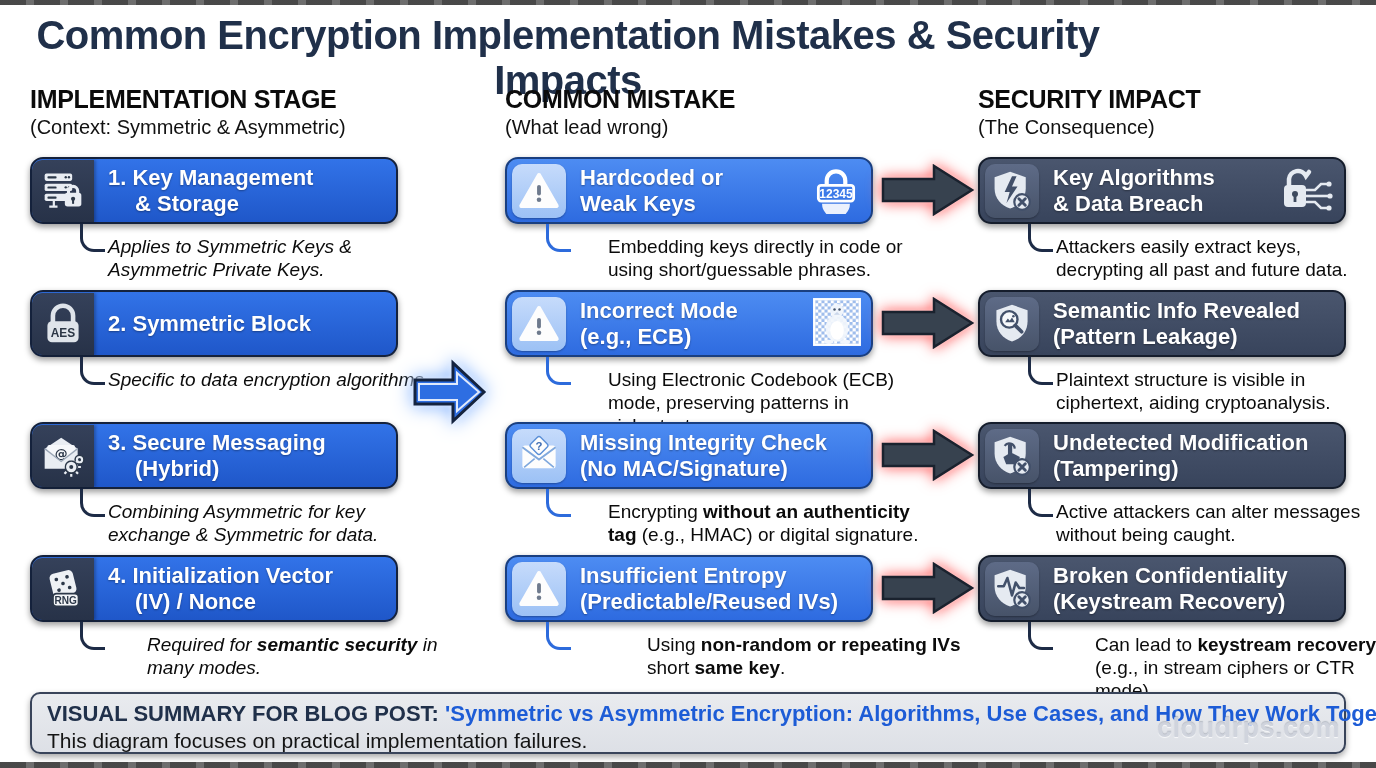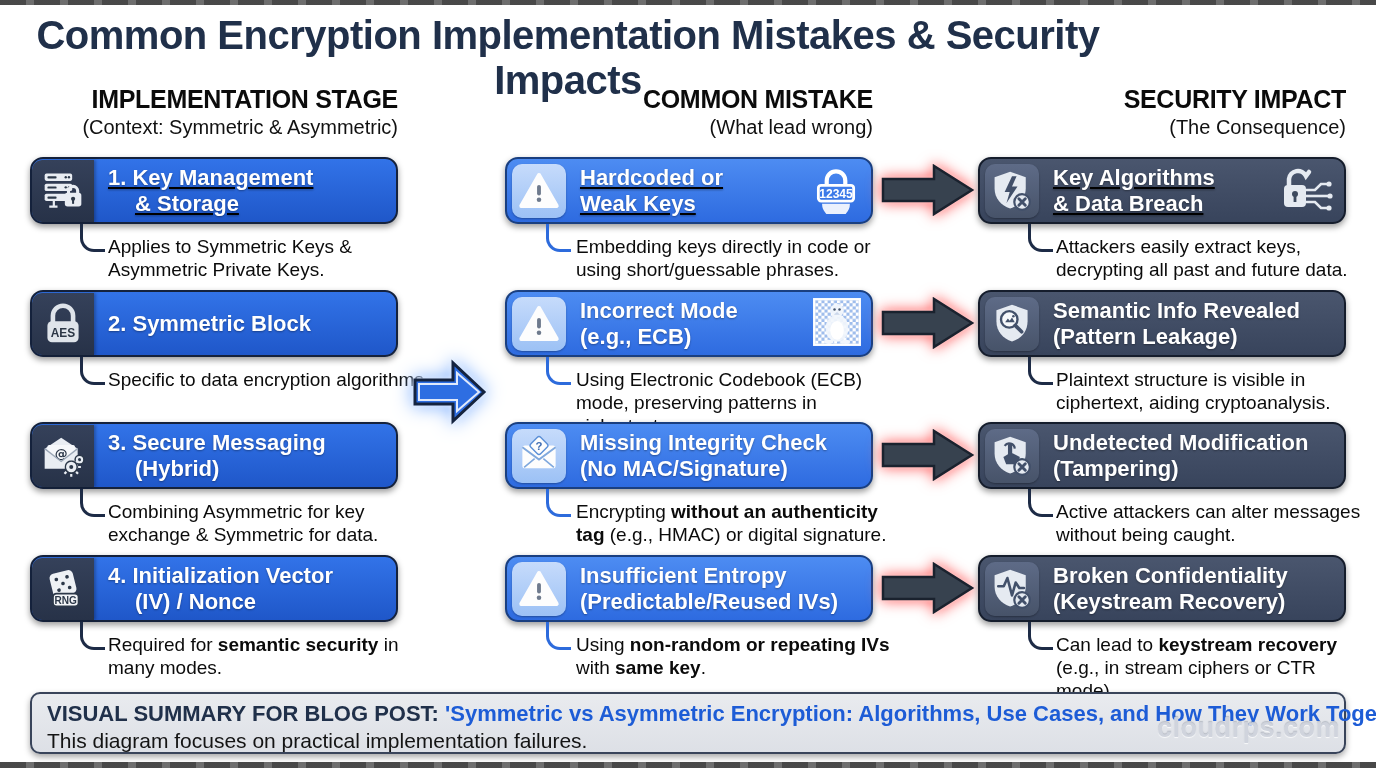--- a/index.html
+++ b/index.html
@@ -5,28 +5,28 @@
   html,body{margin:0;padding:0;}
   body{width:1376px;height:768px;position:relative;background:#ffffff;
        font-family:"Liberation Sans","DejaVu Sans",sans-serif;overflow:hidden;}
   .edge{position:absolute;left:0;width:1376px;height:5px;
         background:repeating-linear-gradient(90deg,#1b1b1b 0 26px,#4a4a4a 26px 34px);opacity:.8;}
   .edge.top{top:0;} .edge.bottom{bottom:0;height:6px;}
 
   #title{position:absolute;top:13px;left:0;width:1136px;text-align:center;
          font-size:40px;font-weight:bold;color:#20304a;letter-spacing:-.5px;}
 
-  .colhead{position:absolute;top:85px;width:368px;text-align:right;}
+  .colhead{position:absolute;top:85px;width:368px;text-align:left;}
   .colhead .h1{font-size:25px;font-weight:bold;color:#0b0b0b;letter-spacing:-.3px;}
   .colhead .h2{font-size:20px;color:#111;margin-top:2px;}
   .c0{left:30px;} .c1{left:505px;} .c2{left:978px;}
 
   .card{position:absolute;width:368px;height:67px;border-radius:13px;
         box-shadow:0 3px 6px rgba(0,0,0,.4);display:flex;align-items:center;box-sizing:border-box;}
-  .r0{top:157px;text-decoration:underline;} .r1{top:290px;} .r2{top:422px;} .r3{top:555px;}
+  .r0{top:157px;} .r1{top:290px;} .r2{top:422px;} .r3{top:555px;}
   .card.stage{background:linear-gradient(180deg,#3273e8,#1f57c9);border:2.5px solid #15223c;}
   .card.mistake{background:linear-gradient(180deg,#4d8cf2,#2e6be0);border:2.5px solid #1a3f80;}
   .card.impact{background:linear-gradient(180deg,#4a566e,#38445c);border:2.5px solid #151d2c;}
 
   .iconbox{flex:0 0 auto;display:flex;align-items:center;justify-content:center;}
   .stage .iconbox{width:62px;height:62px;border-radius:10px 0 0 10px;
         background:linear-gradient(180deg,#35415a,#273248);box-shadow:2px 0 3px rgba(0,0,0,.25);}
   .mistake .iconbox{width:54px;height:54px;margin-left:5px;border-radius:10px;
         background:linear-gradient(180deg,#c6dbfb,#9cc1f5);box-shadow:0 1px 2px rgba(0,0,0,.3);}
   .impact .iconbox{width:54px;height:54px;margin-left:5px;border-radius:10px;
@@ -38,22 +38,22 @@
   .badge{margin-left:auto;margin-right:9px;flex:0 0 auto;}
 
   .elbow{position:absolute;width:22px;height:25px;border-left:3.5px solid #1d2b46;
          border-bottom:3.5px solid #1d2b46;border-bottom-left-radius:14px;}
   .elbow.blue{border-color:#2d6bdc;}
   .er0{top:224px;} .er1{top:357px;} .er2{top:489px;} .er3{top:622px;}
   .el0{left:80px;} .el1{left:546px;} .el2{left:1028px;}
 
   .caption{position:absolute;width:322px;font-size:19px;line-height:1.22;color:#0b0b0b;}
   .caption b{font-weight:bold;}
-  .cr0{top:235px;} .cr1{top:368px;} .cr2{top:500px;} .cr3{top:633px;}
-  .cl0{left:108px;} .cl1{left:576px;} .cl2{left:1056px;}
+  .cr0{top:235px;} .cr1{top:368px;} .cr2{top:500px;} .cr3{top:633px;margin-left:39px;}
+  .cl0{left:108px;font-style:italic;} .cl1{left:608px;} .cl2{left:1056px;}
 
   .bigarrow{position:absolute;left:411px;top:355px;
             filter:drop-shadow(0 0 3px #eaf2ff) drop-shadow(0 0 9px #7fb0ff);}
   .redarrow{position:absolute;left:881px;
             filter:drop-shadow(0 0 2px #ffd3d3) drop-shadow(0 0 7px #ff5d5d);}
   .ar0{top:164px;} .ar1{top:297px;} .ar2{top:429px;} .ar3{top:562px;}
 
   #footer{position:absolute;left:30px;top:692px;width:1316px;height:62px;box-sizing:border-box;
           background:linear-gradient(180deg,#e9ebef,#dde0e6);border:2.5px solid #39445a;
           border-radius:10px;box-shadow:0 3px 6px rgba(0,0,0,.35);padding:7px 15px;}
@@ -375,21 +375,21 @@
     </svg>
   </div>
   <div class="titlebox">
     <div class="l1">Broken Confidentiality</div>
     <div class="l2">(Keystream Recovery)</div>
   </div>
 </div>
 <div class="elbow el0 er3"></div>
 <div class="caption cl0 cr3"><span>Required for </span><b>semantic security</b><span> in many modes.</span></div>
 <div class="elbow blue el1 er3"></div>
-<div class="caption cl1 cr3"><span>Using </span><b>non-random or repeating IVs</b><span> with </span><b>same key</b><span>.</span></div>
+<div class="caption cl1 cr3"><span>Using </span><b>non-random or repeating IVs</b><span> short </span><b>same key</b><span>.</span></div>
 <div class="elbow el2 er3"></div>
 <div class="caption cl2 cr3"><span>Can lead to </span><b>keystream recovery</b><span> (e.g., in stream ciphers or CTR mode).</span></div>
 
 <div id="footer">
   <div class="fl1">
     <span>VISUAL SUMMARY FOR BLOG POST: </span><span class="link">'Symmetric vs Asymmetric Encryption: Algorithms, Use Cases, and How They Work Together'</span>
   </div>
   <div class="fl2">This diagram focuses on practical implementation failures.</div>
 </div>
 <div id="watermark">cloudrps.com</div>

